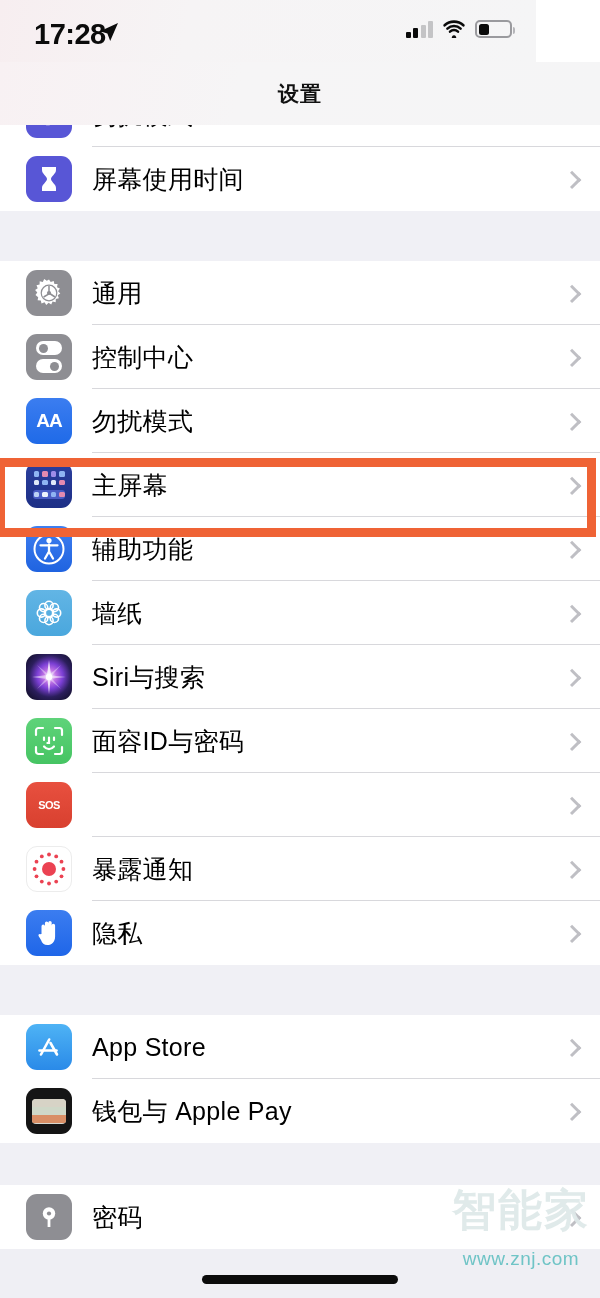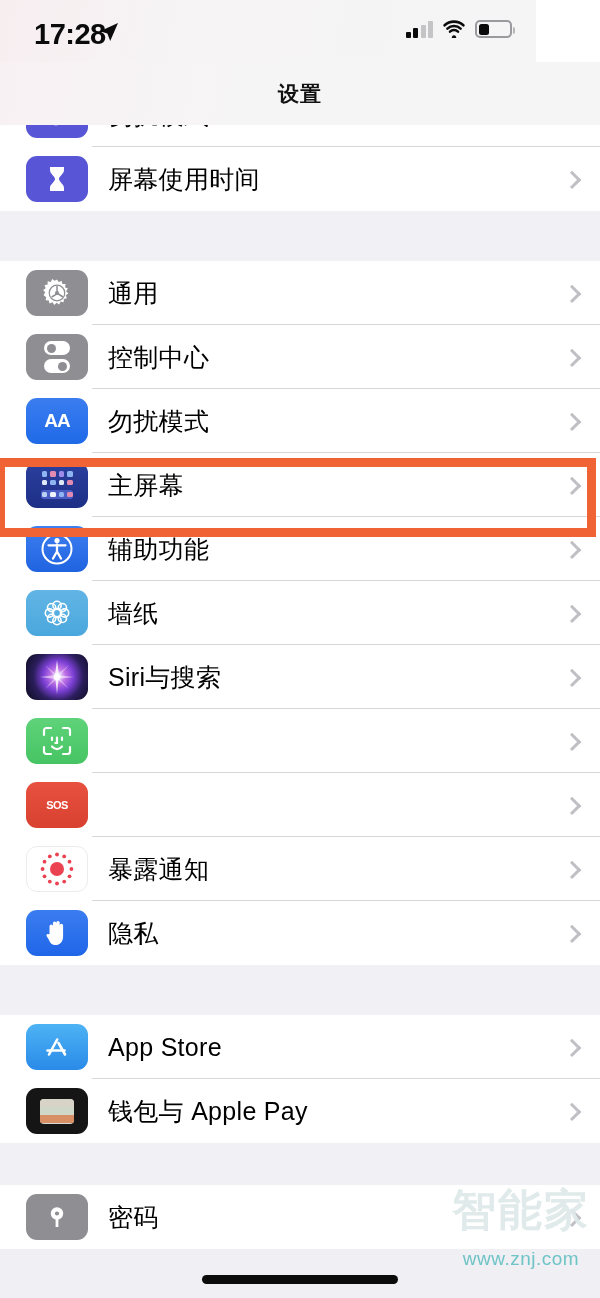--- a/index.html
+++ b/index.html
@@ -77,21 +77,21 @@
     position: relative;
     height: 64px;
     display: flex; align-items: center;
     background: #ffffff;
   }
   .row .sep {
     position: absolute; left: 92px; right: 0; bottom: 0;
     height: 1px; background: #d8d8dc;
   }
   .icon-wrap {
-    width: 62px; height: 46px; margin-left: 26px;
+    width: 46px; height: 46px; margin-left: 26px;
     border-radius: 11px; flex: 0 0 auto;
     display: flex; align-items: center; justify-content: center;
     overflow: hidden; position: relative;
   }
   .row-label {
     margin-left: 20px; font-size: 25px; color: #000;
     letter-spacing: 0.3px; white-space: nowrap;
   }
   .chev {
     position: absolute; right: 26px; top: 50%;
@@ -424,20 +424,21 @@
               <path d="M3 10V5.5A2.5 2.5 0 0 1 5.5 3H10"></path>
               <path d="M22 3h4.5A2.5 2.5 0 0 1 29 5.5V10"></path>
               <path d="M29 22v4.5a2.5 2.5 0 0 1-2.5 2.5H22"></path>
               <path d="M10 29H5.5A2.5 2.5 0 0 1 3 26.5V22"></path>
               <path d="M11 12.5v2.5M21 12.5v2.5"></path>
               <path d="M16 12.5v5.5h-1.6"></path>
               <path d="M11 21.5c1.6 1.8 3.2 2.6 5 2.6s3.4-.8 5-2.6"></path>
             </g>
           </svg>
         </span>
+        <span class="row-label">面容ID与密码</span>
         <span class="chev-holder">
             <span class="chev"></span>
           </span>
         <span class="sep"></span>
       </div>
 
       <div class="row">
         <span class="icon-wrap ic-sos">
           <span class="glyph-txt sos">SOS</span>
         </span>

